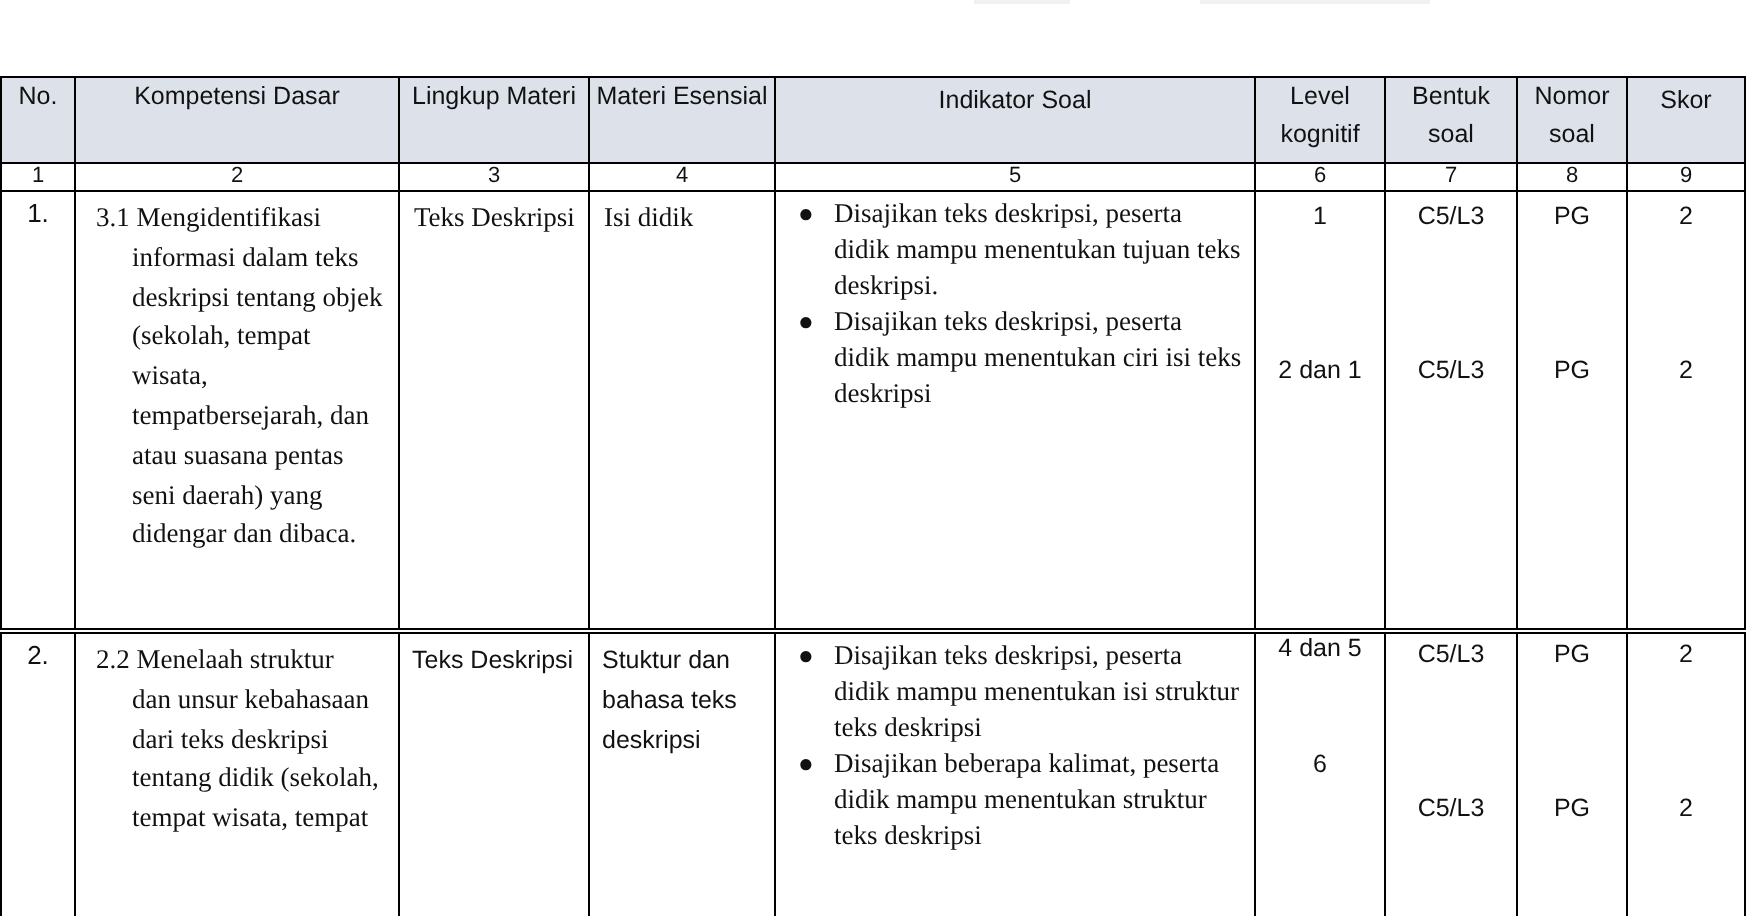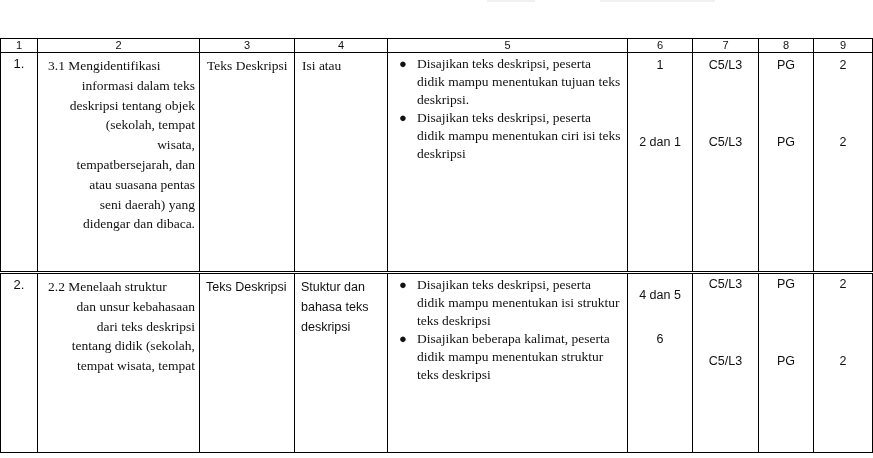--- a/index.html
+++ b/index.html
@@ -24,21 +24,21 @@
   .nums td {
     font-family: "Liberation Sans", "DejaVu Sans", sans-serif;
     font-size: 11px; line-height: 13px; text-align: center; height: 13px; color: #111;
     border-bottom: 3px double #000;
   }
   .row td { font-size: 13.5px; color: #111; }
   .row.r2 td { border-top: 3px double #000; }
   .num { font-family: "Liberation Sans", "DejaVu Sans", sans-serif; text-align: center; padding-top: 3px !important; font-size: 13px !important; }
   .kd { font-family: "Liberation Serif", "DejaVu Serif", serif; line-height: 19.8px; padding: 3px 4px 0 10px !important; }
   .kd .lead { display: block; }
-  .kd .cont { display: block; padding-left: 18px; text-align: right; }
+  .kd .cont { display: block; padding-left: 18px; }
   .serif { font-family: "Liberation Serif", "DejaVu Serif", serif; line-height: 19px; padding: 3px 4px 0 7px !important; }
   .sans { font-family: "Liberation Sans", "DejaVu Sans", sans-serif; font-size: 12.5px !important; line-height: 20px; padding: 3px 4px 0 6px !important; }
   .ind { font-family: "Liberation Serif", "DejaVu Serif", serif; line-height: 18px; padding: 2px 6px 0 9px !important; }
   .ind ul { margin: 0; padding: 0; list-style: none; }
   .ind li { position: relative; padding-left: 20px; }
   .ind li .bullet { position: absolute; left: 2px; top: 0; font-size: 13px; }
   .ctr { font-family: "Liberation Sans", "DejaVu Sans", sans-serif; font-size: 12.5px !important; text-align: center; position: relative; }
   .ctr span { position: absolute; left: 0; right: 0; text-align: center; }
 </style>
 </head>
@@ -53,40 +53,51 @@
       <col style="width:162px">
       <col style="width:95px">
       <col style="width:93px">
     <col style="width:240px">
       <col style="width:65px">
       <col style="width:66px">
       <col style="width:55px">
       <col style="width:59px">
   </colgroup>
   <tbody>
+      <tr class="hdr">
+    <th>No.</th>
+    <th>Kompetensi Dasar</th>
+    <th>Lingkup Materi</th>
+    <th>Materi Esensial</th>
+    <th class="top">Indikator Soal</th>
+    <th style="padding:0 6px;">Level kognitif</th>
+    <th style="padding:0 8px;">Bentuk soal</th>
+    <th style="padding:0 6px;">Nomor soal</th>
+    <th class="top">Skor</th>
+  </tr>
   <tr class="nums">
     <td>1</td>
     <td>2</td>
     <td>3</td>
     <td>4</td>
     <td>5</td>
     <td>6</td>
     <td>7</td>
     <td>8</td>
     <td>9</td>
   </tr>
 
   <tr class="row r1" style="height:220px;">
     <td class="num">1.</td>
     <td class="kd">
       <span class="lead">3.1 Mengidentifikasi</span>
       <span class="cont">informasi dalam teks deskripsi tentang objek (sekolah, tempat wisata, tempatbersejarah, dan atau suasana pentas seni daerah) yang didengar dan dibaca.</span>
     </td>
     <td class="serif">Teks Deskripsi</td>
-    <td class="serif">Isi atau</td>
+    <td class="serif">Isi didik</td>
     <td class="ind">
       <ul>
         <li><span class="bullet">●</span><span>Disajikan teks deskripsi, peserta didik mampu menentukan tujuan teks deskripsi.</span></li>
         <li><span class="bullet">●</span><span>Disajikan teks deskripsi, peserta didik mampu menentukan ciri isi teks deskripsi</span></li>
       </ul>
     </td>
     <td class="ctr">
       <span style="top:5px;">1</span>
       <span style="top:82px;">2 dan 1</span>
     </td>
@@ -112,21 +123,21 @@
     </td>
     <td class="sans">Teks Deskripsi</td>
     <td class="sans">Stuktur dan bahasa teks deskripsi</td>
     <td class="ind">
       <ul>
         <li><span class="bullet">●</span><span>Disajikan teks deskripsi, peserta didik mampu menentukan isi struktur teks deskripsi</span></li>
         <li><span class="bullet">●</span><span>Disajikan beberapa kalimat, peserta didik mampu menentukan struktur teks deskripsi</span></li>
       </ul>
     </td>
     <td class="ctr">
-      <span style="top:14px;text-align:center;">4 dan 5</span>
+      <span style="top:0;text-align:center;">4 dan 5</span>
       <span style="top:58px;">6</span>
     </td>
     <td class="ctr">
       <span style="top:3px;">C5/L3</span>
       <span style="top:80px;">C5/L3</span>
     </td>
     <td class="ctr">
       <span style="top:3px;">PG</span>
       <span style="top:80px;">PG</span>
     </td>

